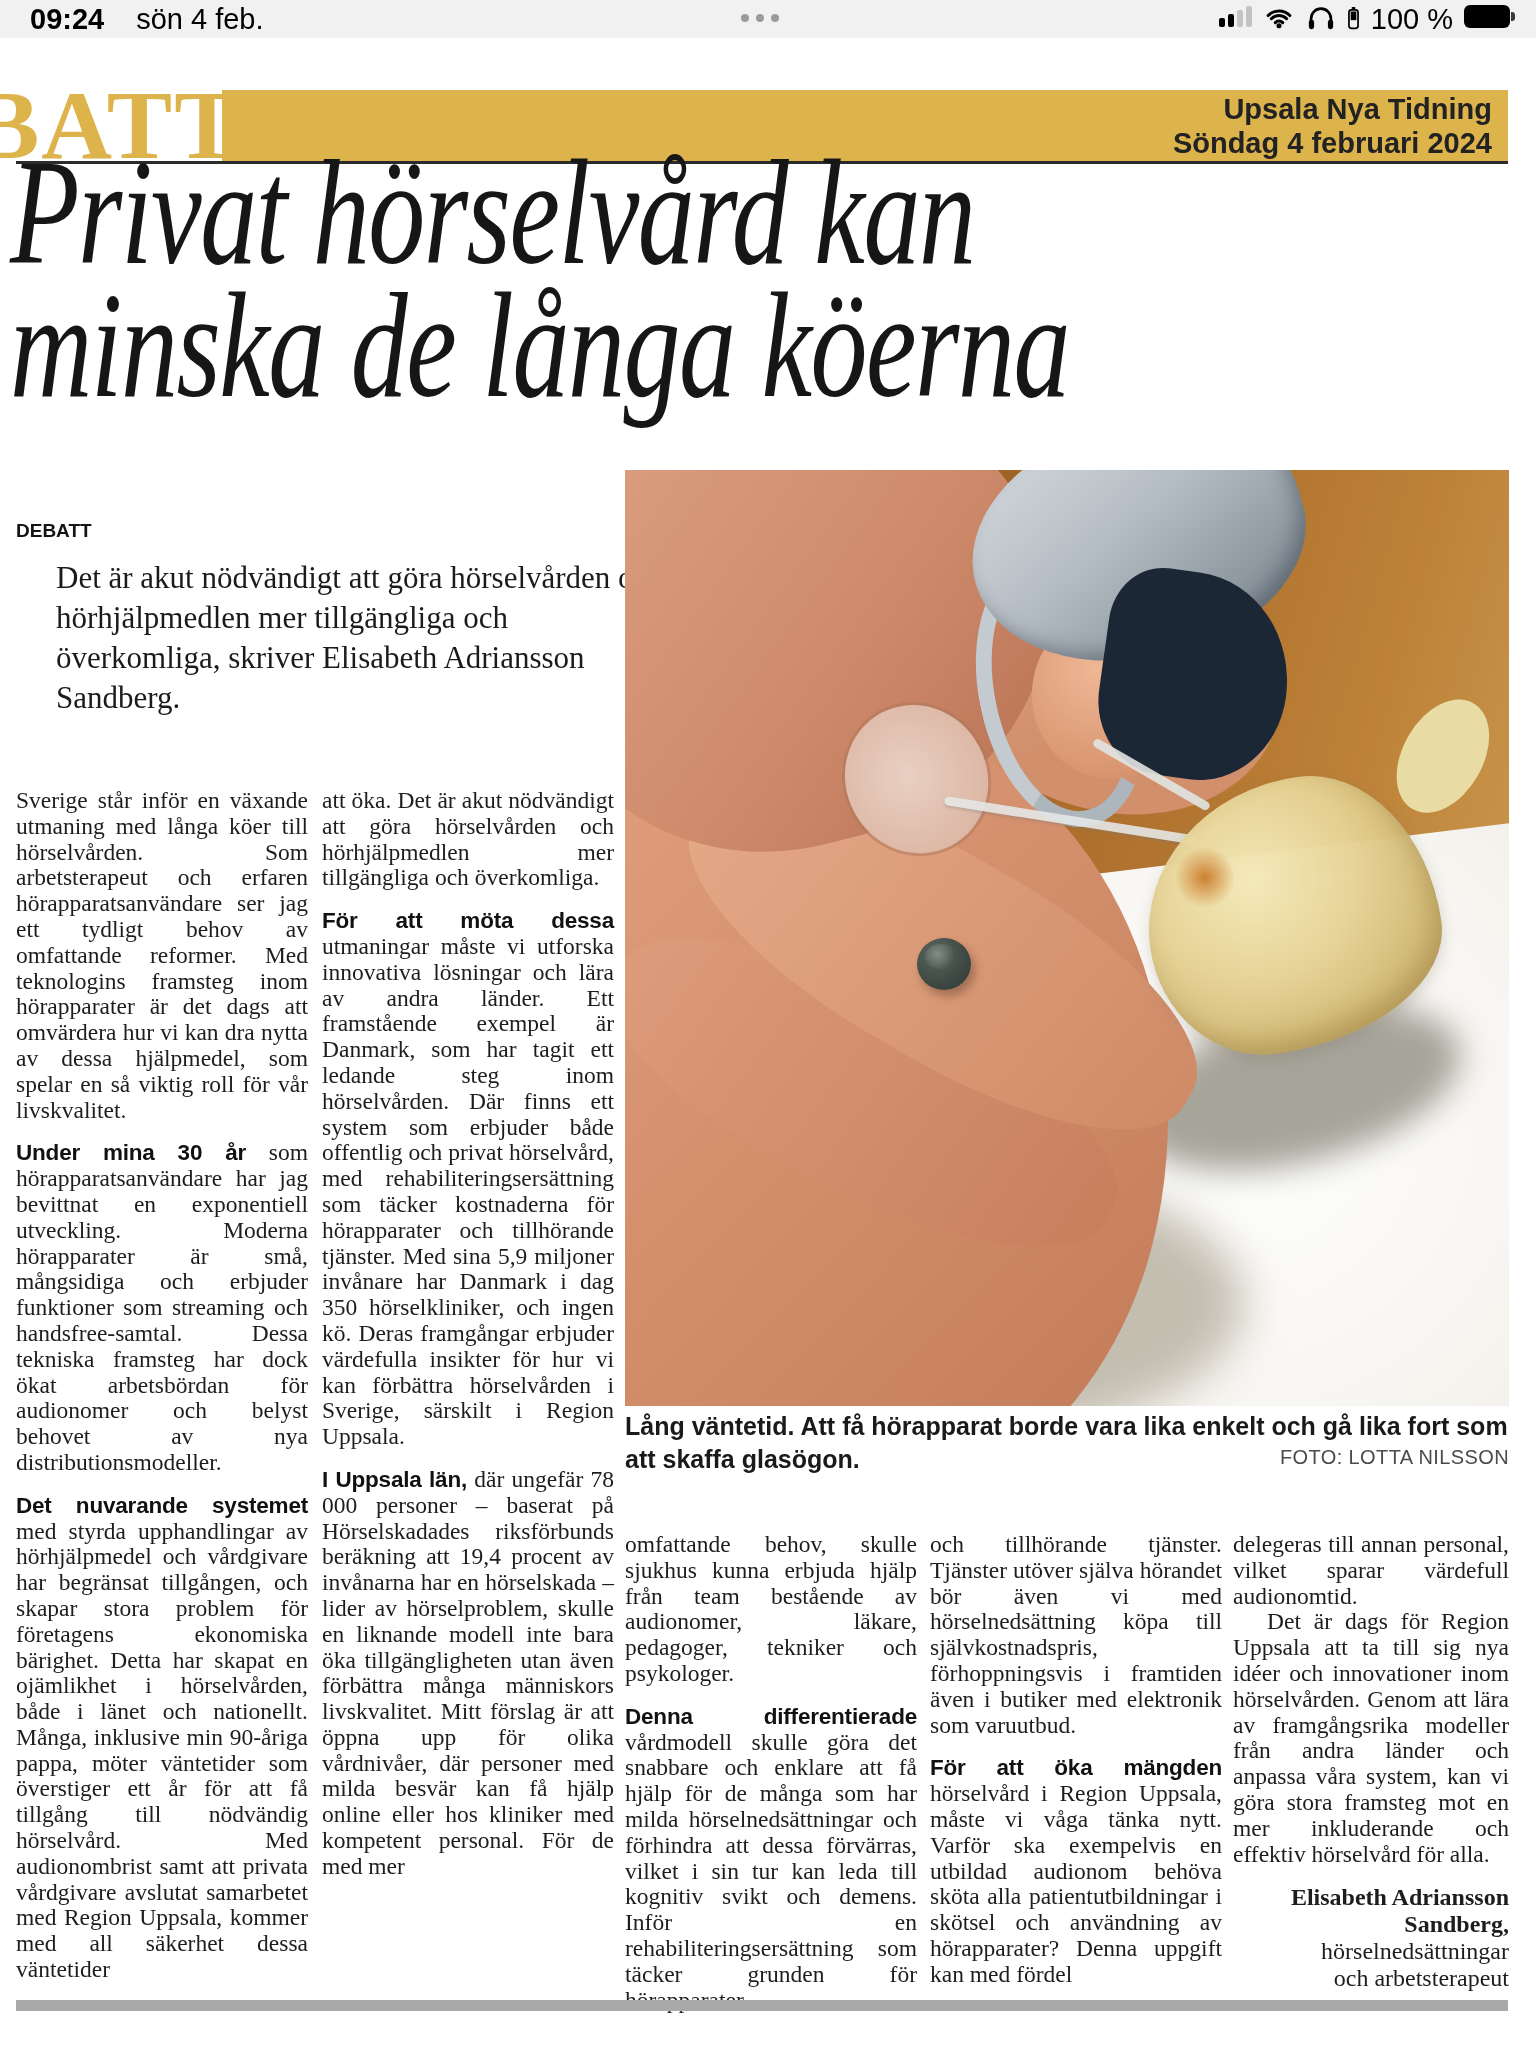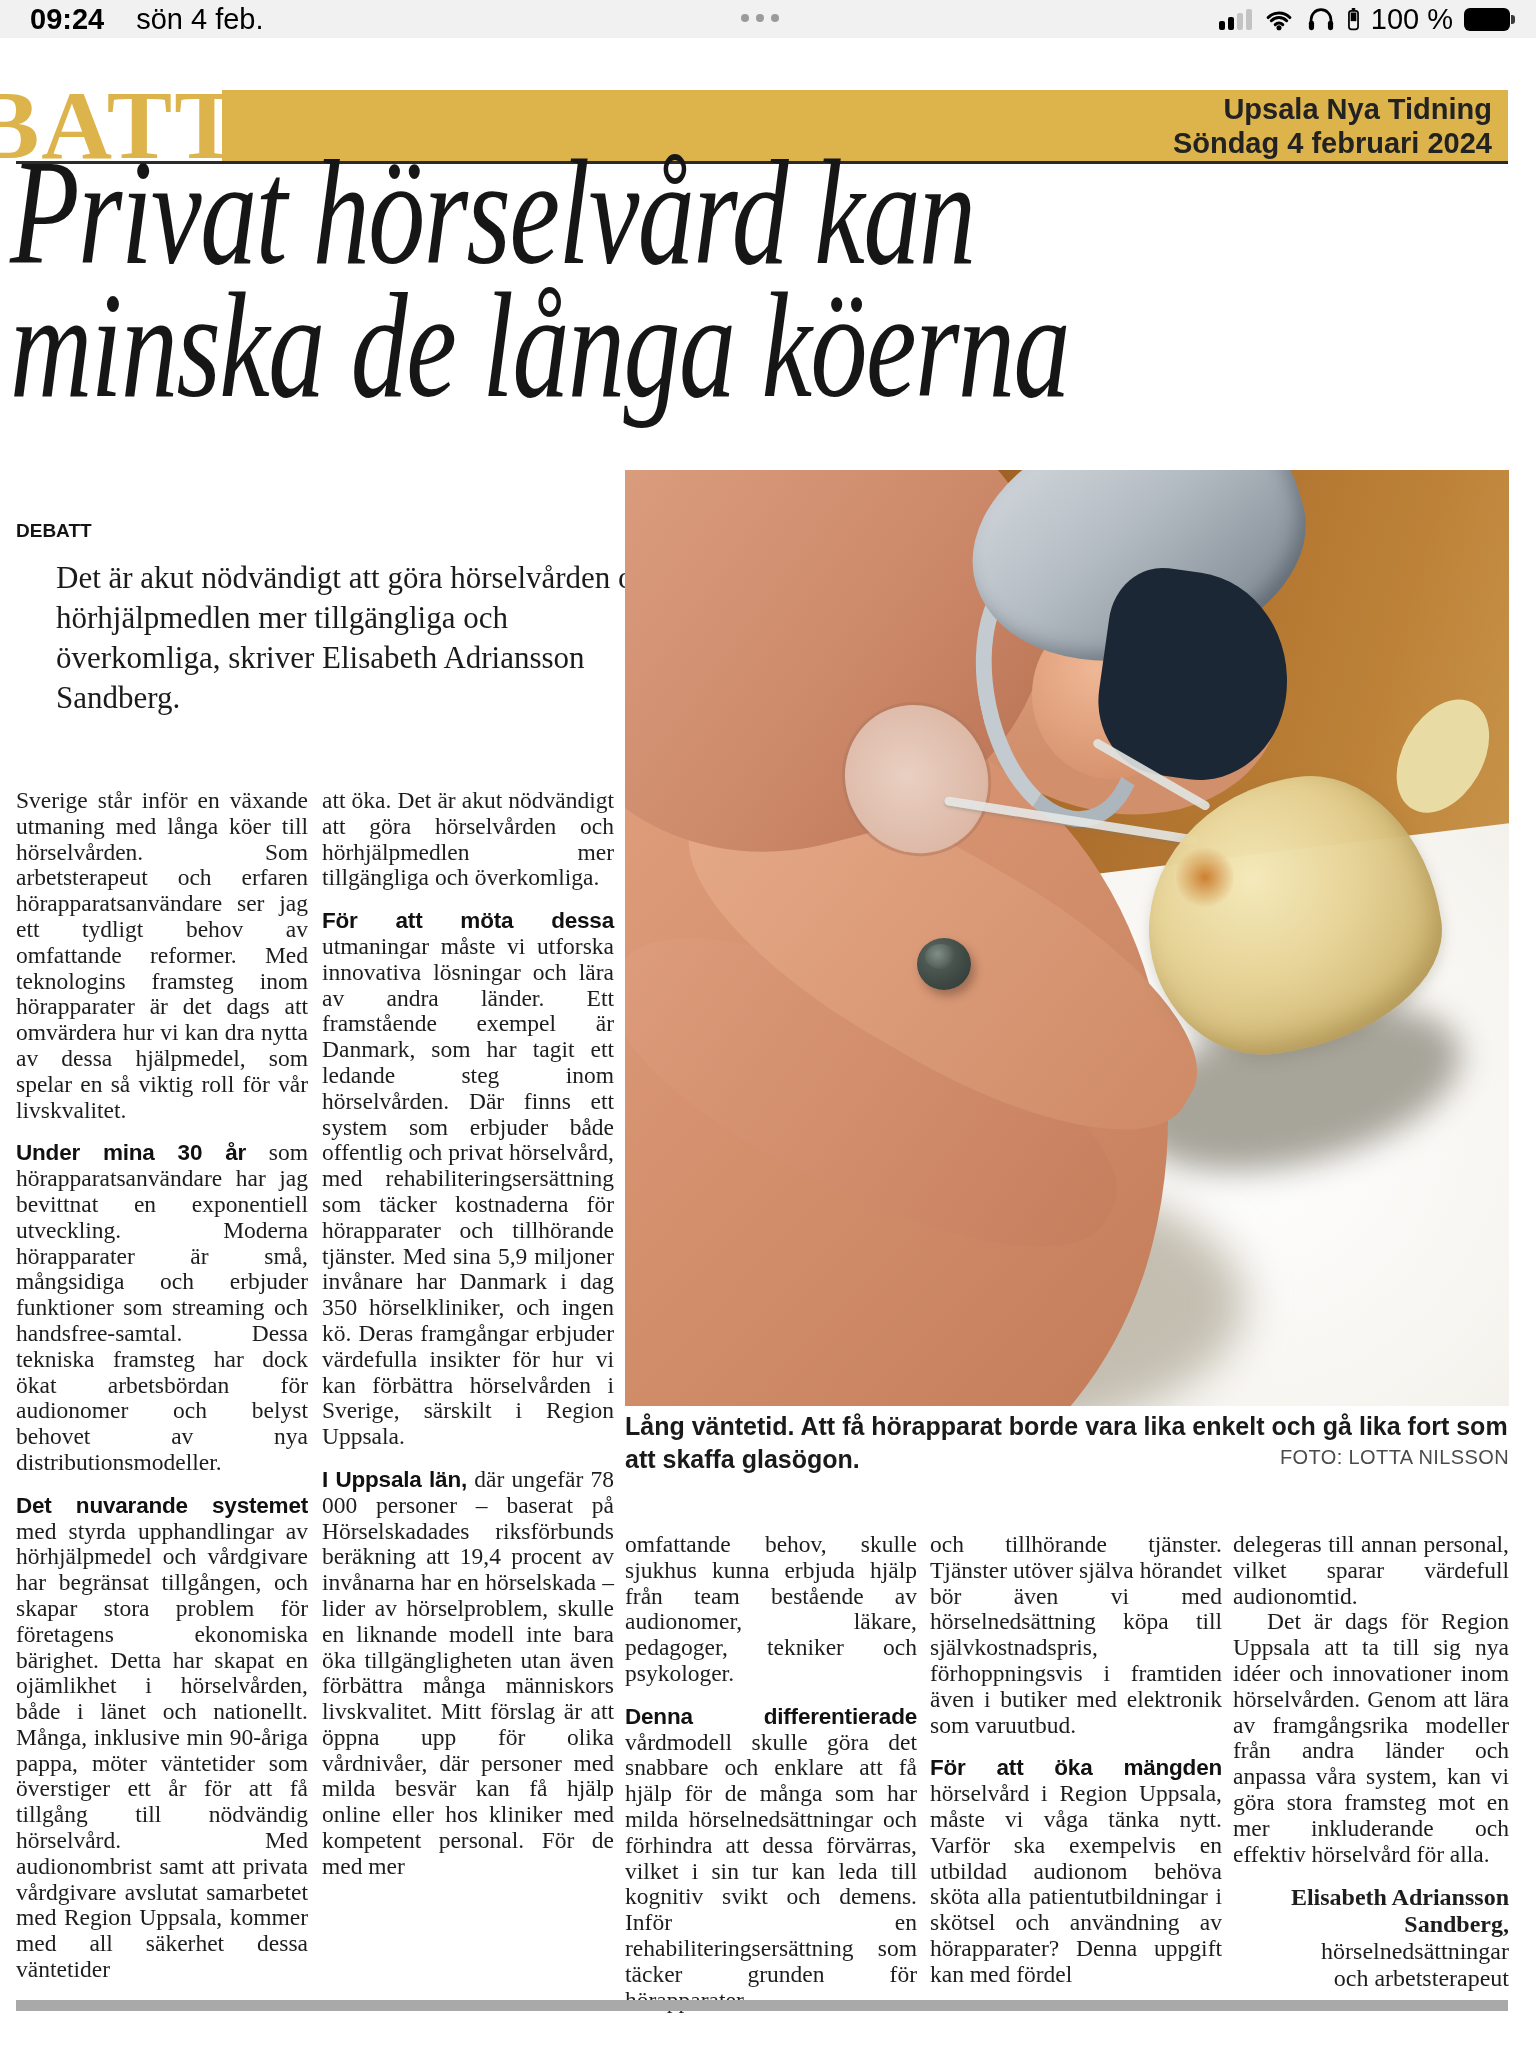--- a/index.html
+++ b/index.html
@@ -7,21 +7,21 @@
         font-family:"Liberation Sans",sans-serif;color:#1c1c1c;}
 
   
   .statusbar{position:absolute;left:0;top:0;width:1536px;height:38px;background:#f1f1f1;}
   .sb-left{position:absolute;left:30px;top:4px;display:flex;gap:32px;align-items:baseline;
            font-size:29px;line-height:30px;color:#000000;}
   .sb-time{font-weight:bold;}
   .sb-date{font-weight:normal;}
   .sb-dots{position:absolute;left:741px;top:14px;display:flex;gap:7px;}
   .sb-dots span{width:8px;height:8px;border-radius:50%;background:#9b9b9b;}
-  .sb-right{position:absolute;right:26px;top:5px;display:flex;align-items:center;gap:11px;height:28px;}
+  .sb-right{position:absolute;right:26px;top:5px;display:flex;gap:11px;height:28px;}
   .cellbars{display:flex;align-items:flex-end;gap:3px;height:22px;}
   .cellbars i{display:block;width:6px;border-radius:2px;background:#000;}
   .cellbars i:nth-child(1){height:9px;}
   .cellbars i:nth-child(2){height:13px;}
   .cellbars i:nth-child(3){height:17px;background:#c3c3c3;}
   .cellbars i:nth-child(4){height:21px;background:#c3c3c3;}
   .sb-pct{font-size:29px;line-height:29px;color:#000;}
   .batticon{position:relative;width:46px;height:23px;background:#000;border-radius:6px;}
   .batticon:after{content:"";position:absolute;right:-5px;top:7px;width:4px;height:9px;background:#3a3a3a;
                   border-radius:0 3px 3px 0;}

